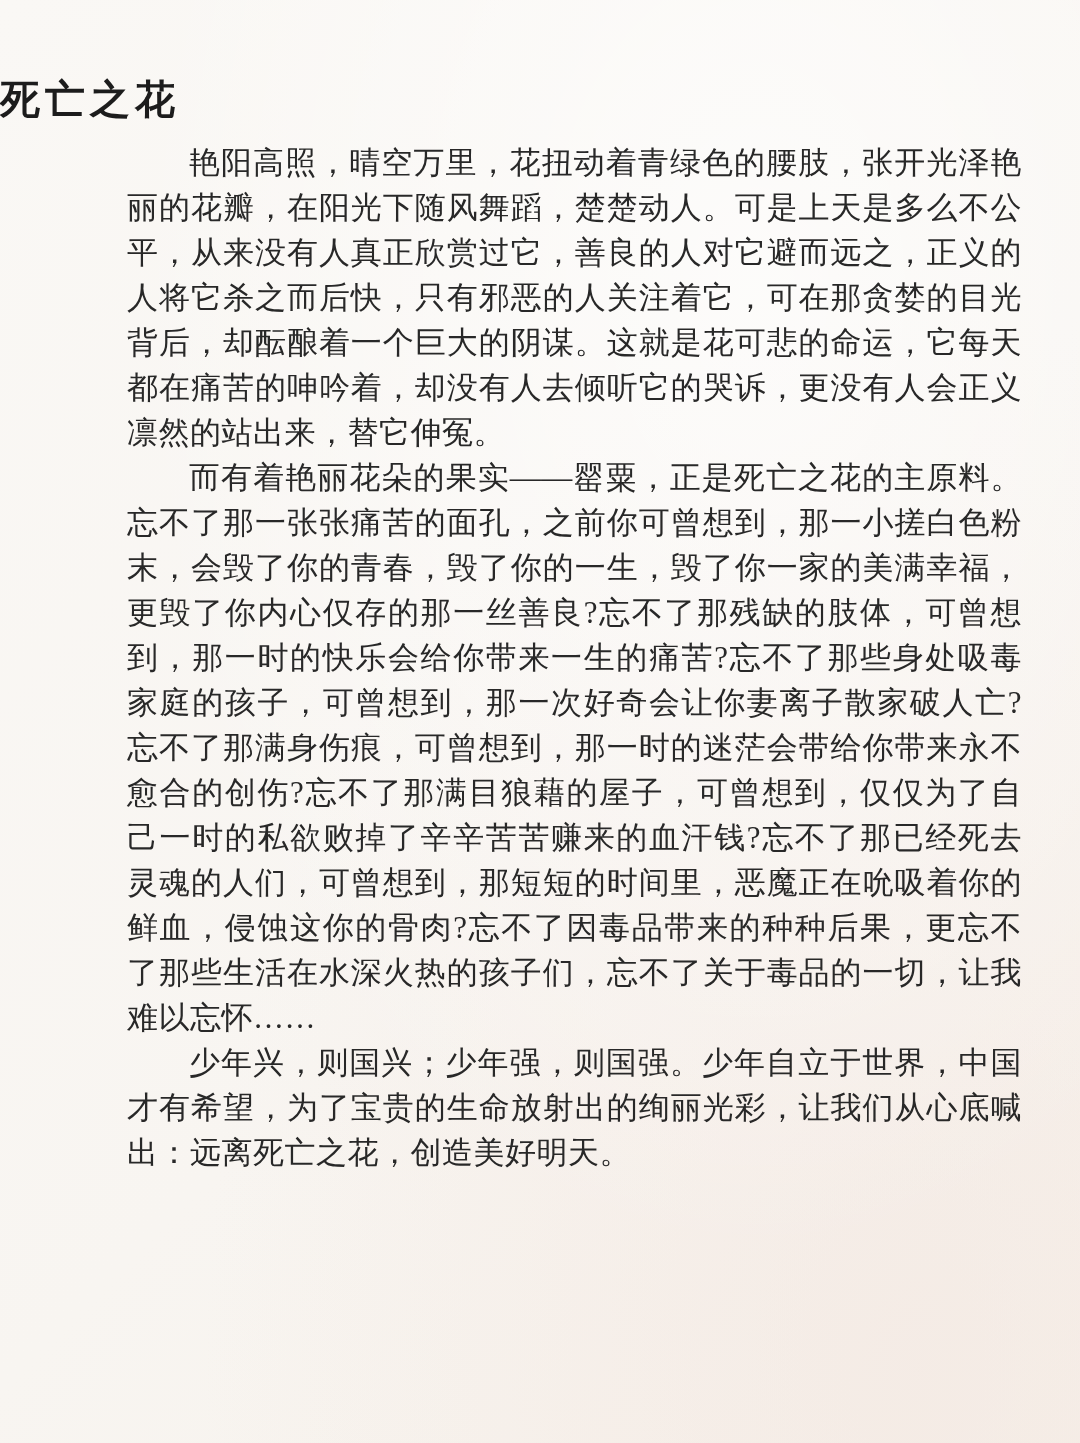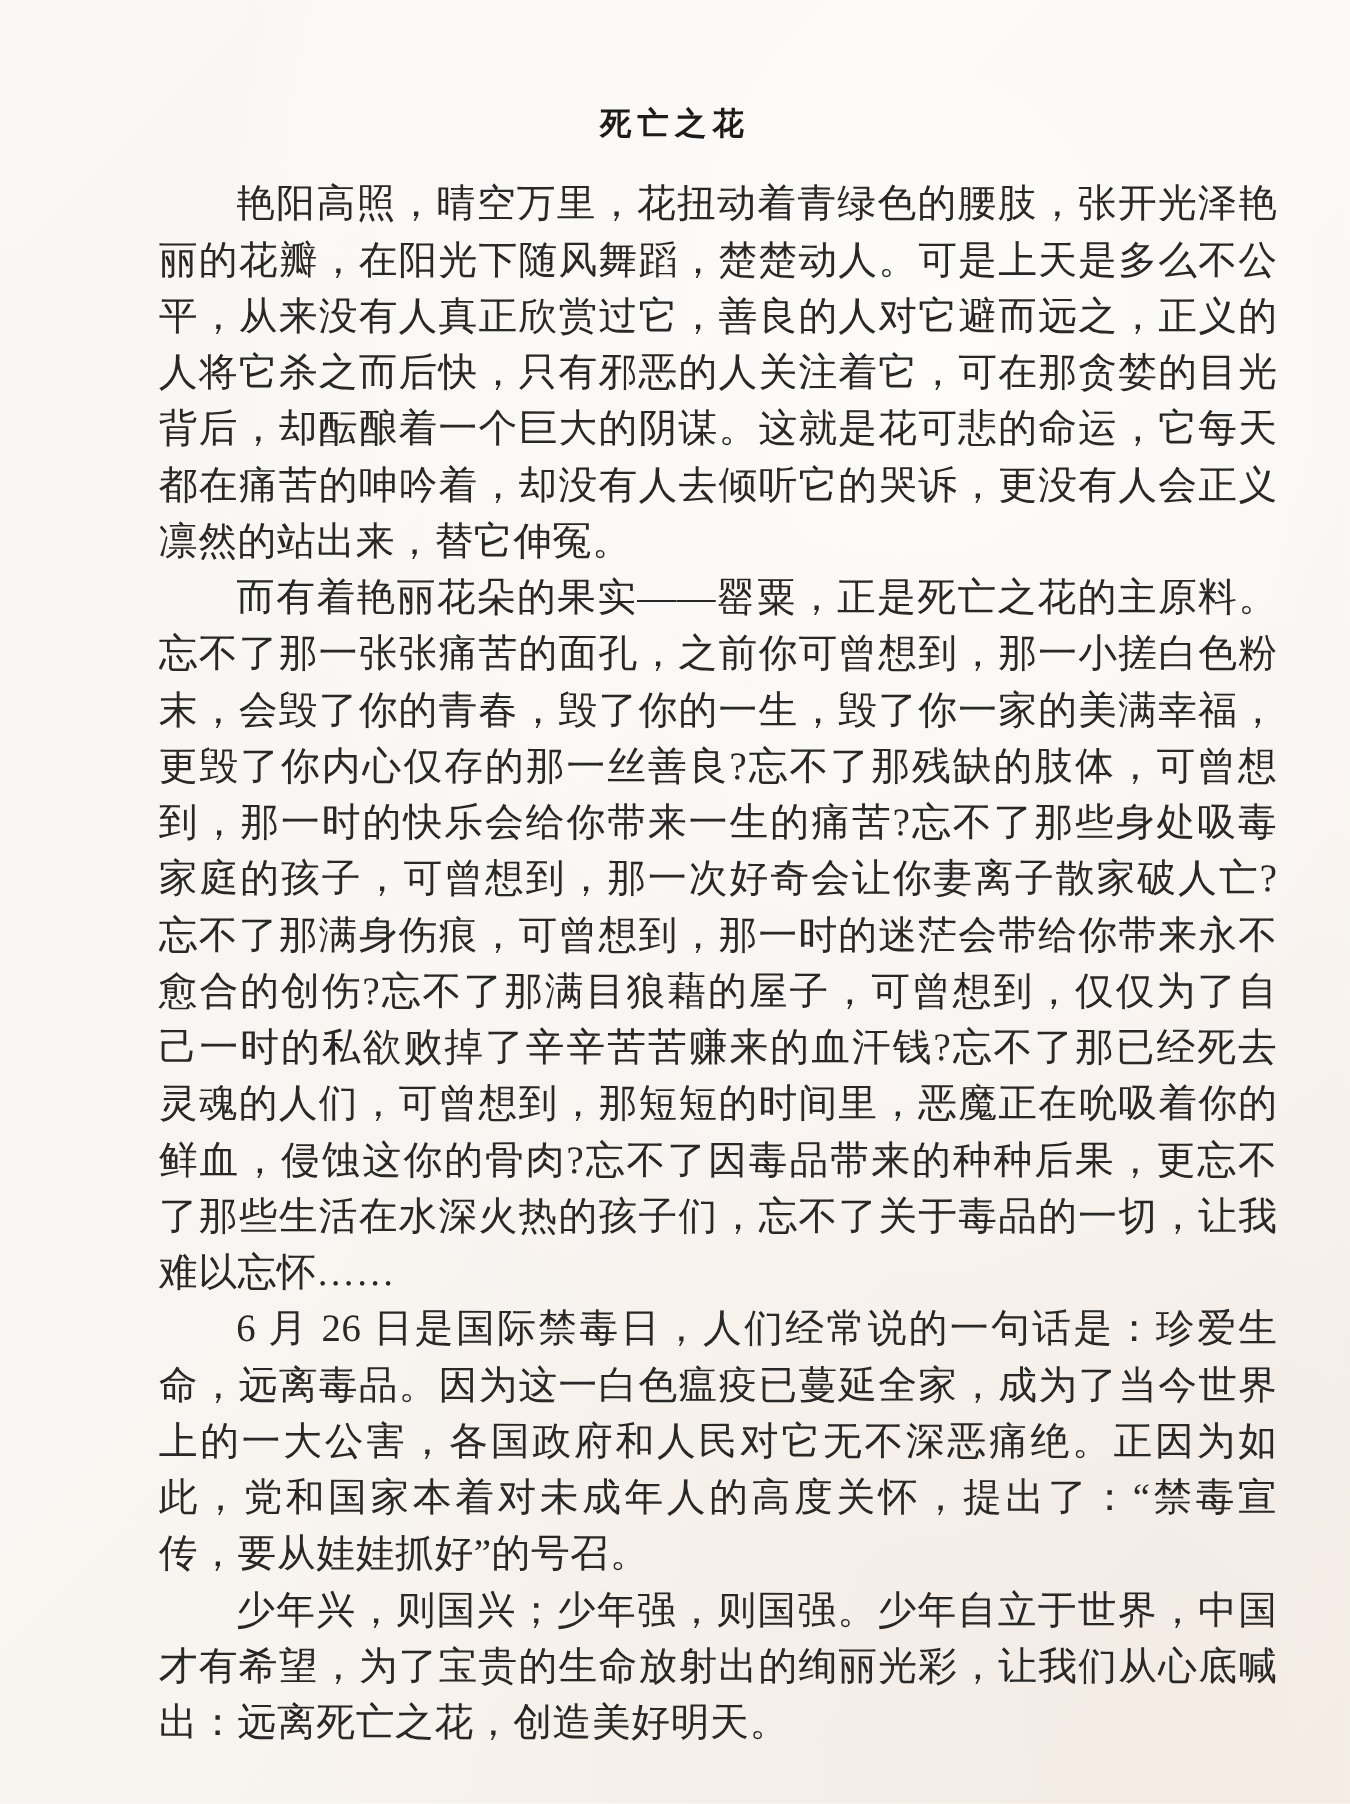--- a/index.html
+++ b/index.html
@@ -19,22 +19,22 @@
     box-sizing: border-box;
     background:
       radial-gradient(ellipse at 70% 20%, rgba(255,255,255,0.65), rgba(255,255,255,0) 60%),
       radial-gradient(ellipse at 85% 95%, rgba(243,230,224,0.55), rgba(255,255,255,0) 55%),
       linear-gradient(135deg, #faf8f5 0%, #f8f5f1 55%, #f6f1ea 100%);
     color: #262626;
   }
   .essay-title {
     margin: 0;
     padding-top: 82px;
-    text-align: center;
-    font-size: 25px;
+    text-align: left;
+    font-size: 40px;
     line-height: 36px;
     font-weight: bold;
     letter-spacing: 5px;
     color: #1c1c1c;
   }
   .essay-body {
     margin: 22px 58px 0 127px;
   }
   .essay-body p {
     margin: 0;
@@ -49,17 +49,16 @@
 </style>
 </head>
 <body>
 
 <div class="paper">
   <h1 class="essay-title">死亡之花</h1>
 
   <div class="essay-body">
     <p>艳阳高照，晴空万里，花扭动着青绿色的腰肢，张开光泽艳丽的花瓣，在阳光下随风舞蹈，楚楚动人。可是上天是多么不公平，从来没有人真正欣赏过它，善良的人对它避而远之，正义的人将它杀之而后快，只有邪恶的人关注着它，可在那贪婪的目光背后，却酝酿着一个巨大的阴谋。这就是花可悲的命运，它每天都在痛苦的呻吟着，却没有人去倾听它的哭诉，更没有人会正义凛然的站出来，替它伸冤。</p>
     <p>而有着艳丽花朵的果实——罂粟，正是死亡之花的主原料。忘不了那一张张痛苦的面孔，之前你可曾想到，那一小搓白色粉末，会毁了你的青春，毁了你的一生，毁了你一家的美满幸福，更毁了你内心仅存的那一丝善良?忘不了那残缺的肢体，可曾想到，那一时的快乐会给你带来一生的痛苦?忘不了那些身处吸毒家庭的孩子，可曾想到，那一次好奇会让你妻离子散家破人亡?忘不了那满身伤痕，可曾想到，那一时的迷茫会带给你带来永不愈合的创伤?忘不了那满目狼藉的屋子，可曾想到，仅仅为了自己一时的私欲败掉了辛辛苦苦赚来的血汗钱?忘不了那已经死去灵魂的人们，可曾想到，那短短的时间里，恶魔正在吮吸着你的鲜血，侵蚀这你的骨肉?忘不了因毒品带来的种种后果，更忘不了那些生活在水深火热的孩子们，忘不了关于毒品的一切，让我难以忘怀……</p>
-    <p>6 月 26 日是国际禁毒日，人们经常说的一句话是：珍爱生命，远离毒品。因为这一白色瘟疫已蔓延全家，成为了当今世界上的一大公害，各国政府和人民对它无不深恶痛绝。正因为如此，党和国家本着对未成年人的高度关怀，提出了：“禁毒宣传，要从娃娃抓好”的号召。</p>
     <p>少年兴，则国兴；少年强，则国强。少年自立于世界，中国才有希望，为了宝贵的生命放射出的绚丽光彩，让我们从心底喊出：远离死亡之花，创造美好明天。</p>
   </div>
 
 </div>
 
 </body></html>

